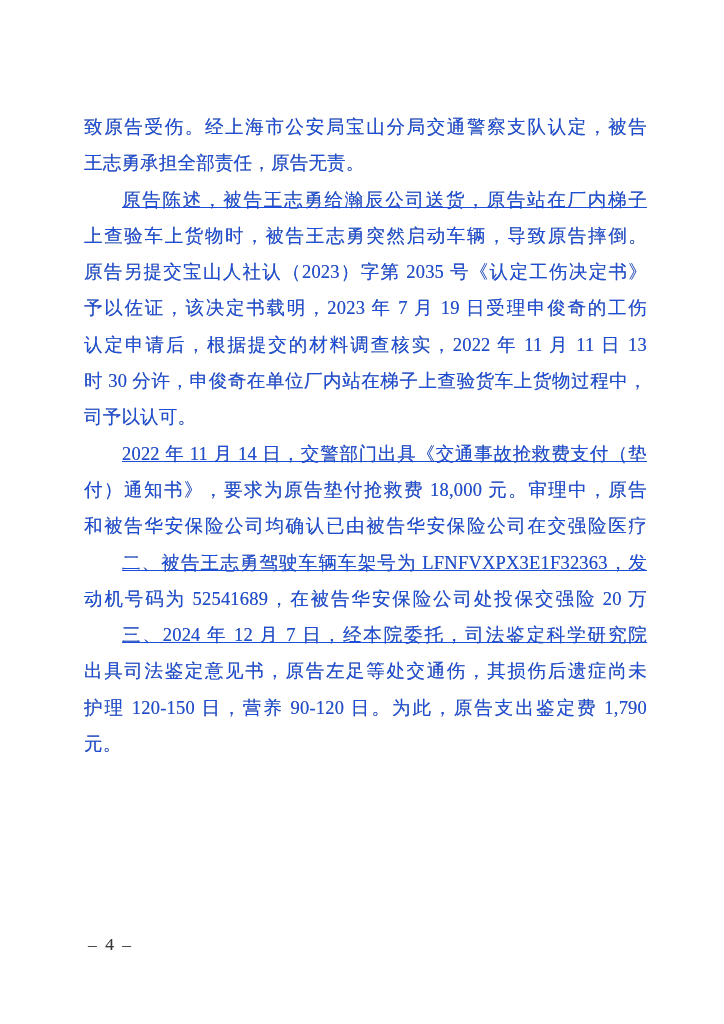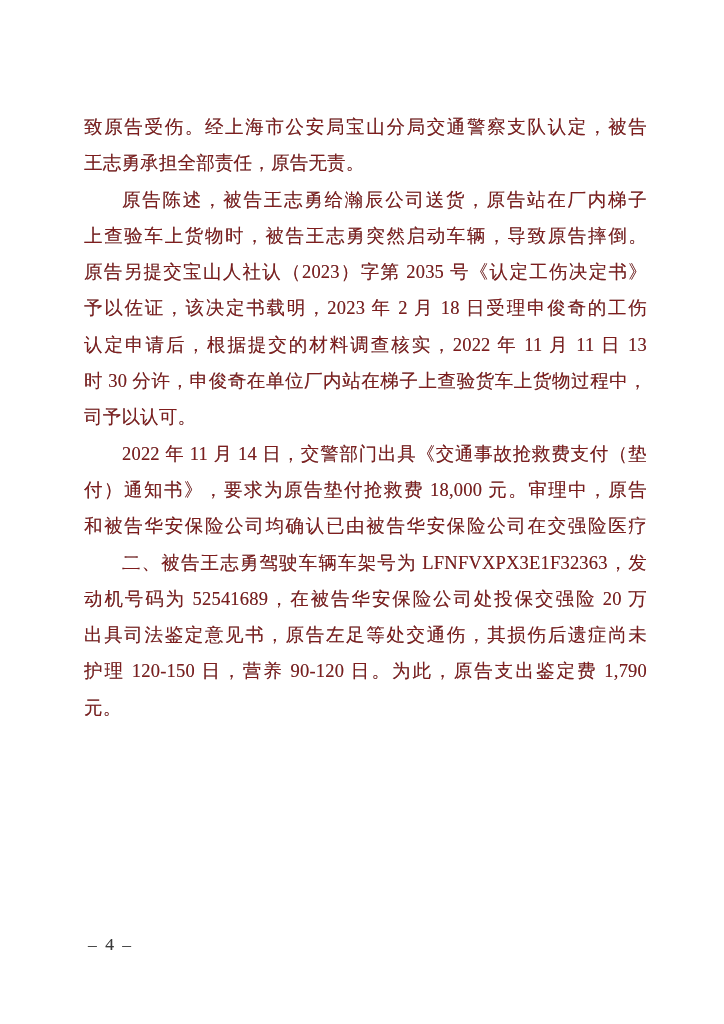--- a/index.html
+++ b/index.html
@@ -19,40 +19,41 @@
     left: 0; top: 0;
     width: 724px;
     height: 1024px;
     background: #ffffff;
   }
   .body-text {
     position: absolute;
     left: 84px;
     top: 109px;
     width: 563px;
-    color: #7f1d1d;
+    color: #1d4ed8;
     text-shadow: 0 0 0.4px rgba(40,40,40,0.55);
   }
   .line {
     font-size: 18.5px;
     height: 36.3px;
     line-height: 36.3px;
     letter-spacing: 0.2px;
     text-align: justify;
     text-align-last: left;
     white-space: normal;
     overflow: hidden;
   }
   
   .line.fill {
     text-align-last: justify;
   }
   
   .line.indent {
     text-indent: 38px;
+    text-decoration: underline;
   }
   .footer {
     position: absolute;
     left: 88px;
     top: 932px;
     font-size: 17.5px;
     line-height: 24px;
     letter-spacing: 2px;
     color: #3a3a3a;
     text-shadow: 0 0 0.4px rgba(40,40,40,0.5);
@@ -62,29 +63,30 @@
 <body>
 
 <div class="page">
 
   <div class="body-text">
     <div class="line fill">致原告受伤。经上海市公安局宝山分局交通警察支队认定，被告</div>
     <div class="line">王志勇承担全部责任，原告无责。</div>
     <div class="line indent fill">原告陈述，被告王志勇给瀚辰公司送货，原告站在厂内梯子</div>
     <div class="line fill">上查验车上货物时，被告王志勇突然启动车辆，导致原告摔倒。</div>
     <div class="line fill">原告另提交宝山人社认（2023）字第 2035 号《认定工伤决定书》</div>
-    <div class="line fill">予以佐证，该决定书载明，2023 年 2 月 18 日受理申俊奇的工伤</div>
+    <div class="line fill">予以佐证，该决定书载明，2023 年 7 月 19 日受理申俊奇的工伤</div>
     <div class="line fill">认定申请后，根据提交的材料调查核实，2022 年 11 月 11 日 13</div>
     <div class="line fill">时 30 分许，申俊奇在单位厂内站在梯子上查验货车上货物过程中，</div>
     <div class="line">司予以认可。</div>
     <div class="line indent fill">2022 年 11 月 14 日，交警部门出具《交通事故抢救费支付（垫</div>
     <div class="line fill">付）通知书》，要求为原告垫付抢救费 18,000 元。审理中，原告</div>
     <div class="line fill">和被告华安保险公司均确认已由被告华安保险公司在交强险医疗</div>
     <div class="line indent fill">二、被告王志勇驾驶车辆车架号为 LFNFVXPX3E1F32363，发</div>
     <div class="line fill">动机号码为 52541689，在被告华安保险公司处投保交强险 20 万</div>
+    <div class="line indent fill">三、2024 年 12 月 7 日，经本院委托，司法鉴定科学研究院</div>
     <div class="line fill">出具司法鉴定意见书，原告左足等处交通伤，其损伤后遗症尚未</div>
     <div class="line fill">护理 120-150 日，营养 90-120 日。为此，原告支出鉴定费 1,790</div>
     <div class="line">元。</div>
   </div>
 
   <div class="footer">– 4 –</div>
 
 </div>
 
 </body></html>

